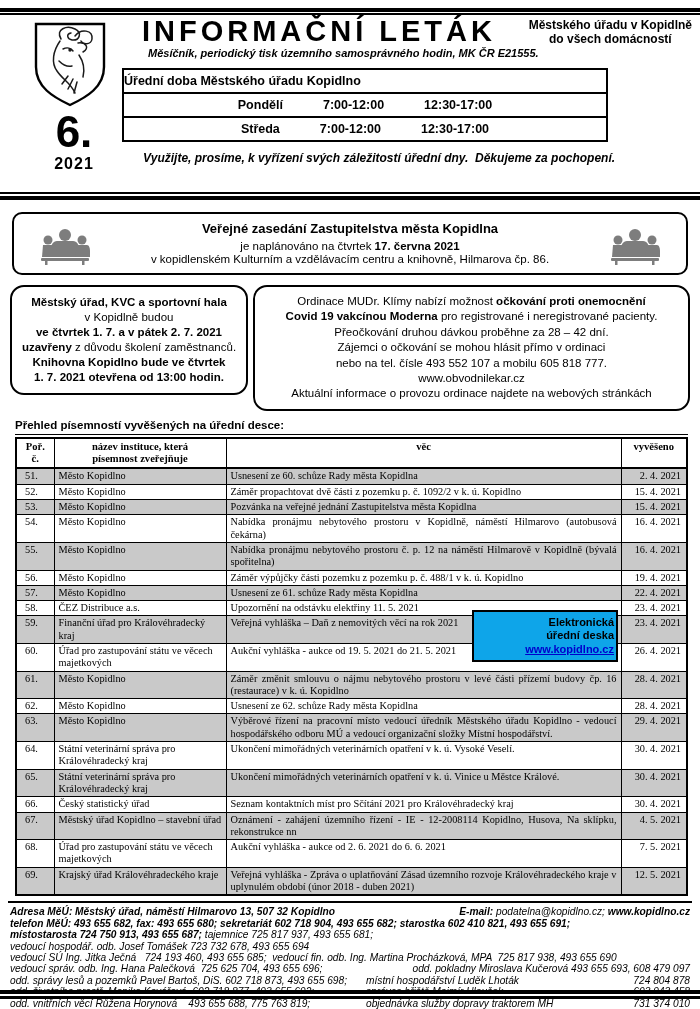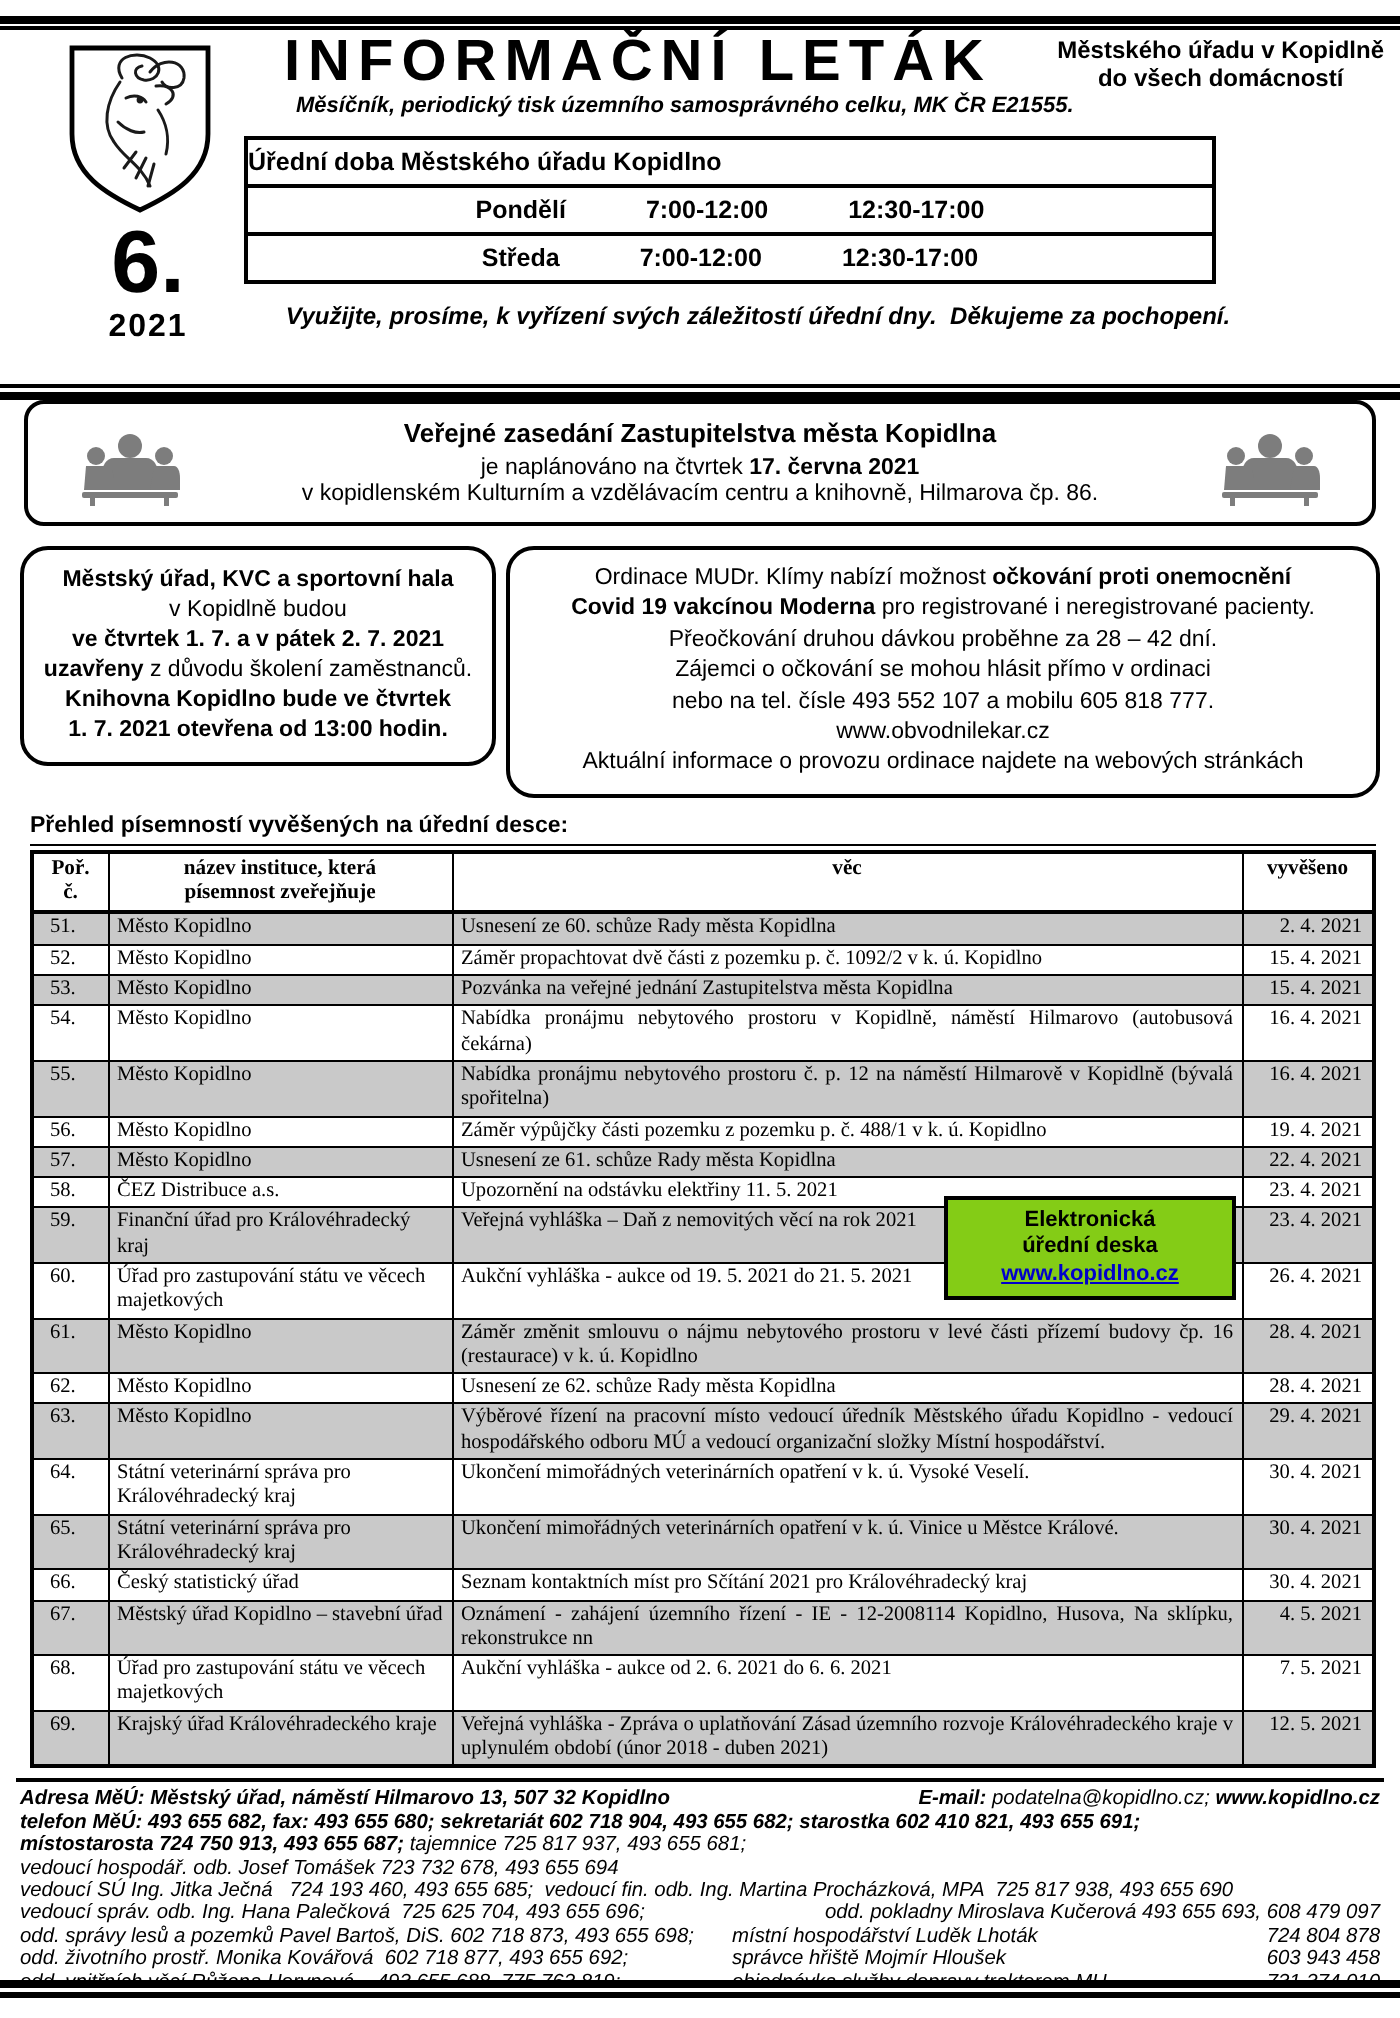--- a/index.html
+++ b/index.html
@@ -19,21 +19,21 @@
   #title-row{display:flex;margin:2px 8px 0 142px;align-items:flex-start;}
   #main-title{font-size:29px;font-weight:bold;letter-spacing:4px;white-space:nowrap;line-height:32px;}
   #audience{margin-left:auto;text-align:center;font-size:12px;font-weight:bold;line-height:14px;padding-top:3px;}
   #subtitle{margin:0 0 0 148px;font-size:11px;font-weight:bold;font-style:italic;}
   #hours{margin:9px 0 0 122px;width:486px;border:2px solid #000;box-sizing:border-box;}
   .hours-title{border-bottom:2px solid #000;font-weight:bold;font-size:12.5px;padding:4px 0;}
   .hours-row{display:flex;justify-content:center;gap:40px;font-weight:bold;font-size:12.5px;padding:4px 0;}
   .hours-row + .hours-row{border-top:2px solid #000;}
   #note{margin:9px 0 0 118px;width:522px;text-align:center;font-style:italic;font-weight:bold;font-size:12px;white-space:pre-wrap;}
   
-  #meeting{position:relative;margin:0 12px 0;border:2px solid #000;border-radius:10px;
+  #meeting{position:relative;margin:12px 12px 0;border:2px solid #000;border-radius:10px;
            padding:7px 92px 8px;text-align:center;}
   #meeting .m-title{font-size:13px;font-weight:bold;}
   #meeting .m-line{font-size:11.5px;margin-top:4px;}
   .meet-icon{position:absolute;top:13px;}
   #meet-icon-left{left:26px;}
   #meet-icon-right{right:26px;}
   
   #boxes{display:flex;margin:10px 10px 0;gap:5px;align-items:flex-start;}
   #closure{width:238px;border:2.5px solid #000;border-radius:14px;padding:8px 4px;
            text-align:center;font-size:11.5px;line-height:15px;box-sizing:border-box;}
@@ -45,22 +45,22 @@
   #table-wrap{position:relative;margin:0 12px 0 15px;}
   .preline{height:1px;background:#000;margin-bottom:2px;}
   #board{width:673px;border-collapse:collapse;table-layout:fixed;border:2px solid #000;
          font-family:"Liberation Serif",serif;font-size:10.3px;line-height:12.3px;}
   #board th,#board td{border:1px solid #000;vertical-align:top;padding:1px 4px;box-sizing:border-box;}
   #board th{font-weight:bold;text-align:center;border-bottom:2px solid #000;padding:2px 2px;font-size:10.6px;}
   #board td.no{padding-left:8px;}
   #board td.subj{text-align:justify;}
   #board td.date{text-align:right;padding-right:5px;white-space:nowrap;}
   #board tr.alt{background:#c9c9c9;margin-top:32px;}
-  #eboard{position:absolute;right:70px;top:176px;width:138px;border:2px solid #000;background:#84cc16;
-          text-align:center;font-size:11px;font-weight:bold;line-height:13.5px;padding:4px 2px;z-index:5;}
+  #eboard{position:absolute;right:70px;top:176px;width:138px;border:2px solid #000;background:#0ea5e9;
+          text-align:right;font-size:11px;font-weight:bold;line-height:13.5px;padding:4px 2px;z-index:5;}
   #eboard .link{color:#0000cc;text-decoration:underline;cursor:pointer;}
   
   #footer{margin:5px 8px 0;border-top:2px solid #000;padding:3px 2px 0;
           font-style:italic;font-size:10.2px;line-height:11.4px;}
   .f-line{display:flex;white-space:pre-wrap;}
   .f-line .a{flex:0 0 auto;}
   .f-line .aw{flex:0 0 356px;}
   .f-line .mid{flex:1 1 auto;}
   .f-line .right{margin-left:auto;text-align:right;}
   .fb{font-weight:bold;}
@@ -92,21 +92,21 @@
       <div id="issue-year">2021</div>
     </div>
 
     <div id="title-row">
       <div id="main-title">INFORMAČNÍ LETÁK</div>
       <div id="audience">
         <div>Městského úřadu v Kopidlně</div>
         <div>do všech domácností</div>
       </div>
     </div>
-    <div id="subtitle">Měsíčník, periodický tisk územního samosprávného celku, MK ČR E21555.</div>
+    <div id="subtitle">Měsíčník, periodický tisk územního samosprávného hodin, MK ČR E21555.</div>
 
     <div id="hours">
       <div class="hours-title">Úřední doba Městského úřadu Kopidlno</div>
       <div class="hours-row">
         <span>Pondělí</span>
         <span>7:00-12:00</span>
         <span>12:30-17:00</span>
       </div>
       <div class="hours-row">
         <span>Středa</span>

